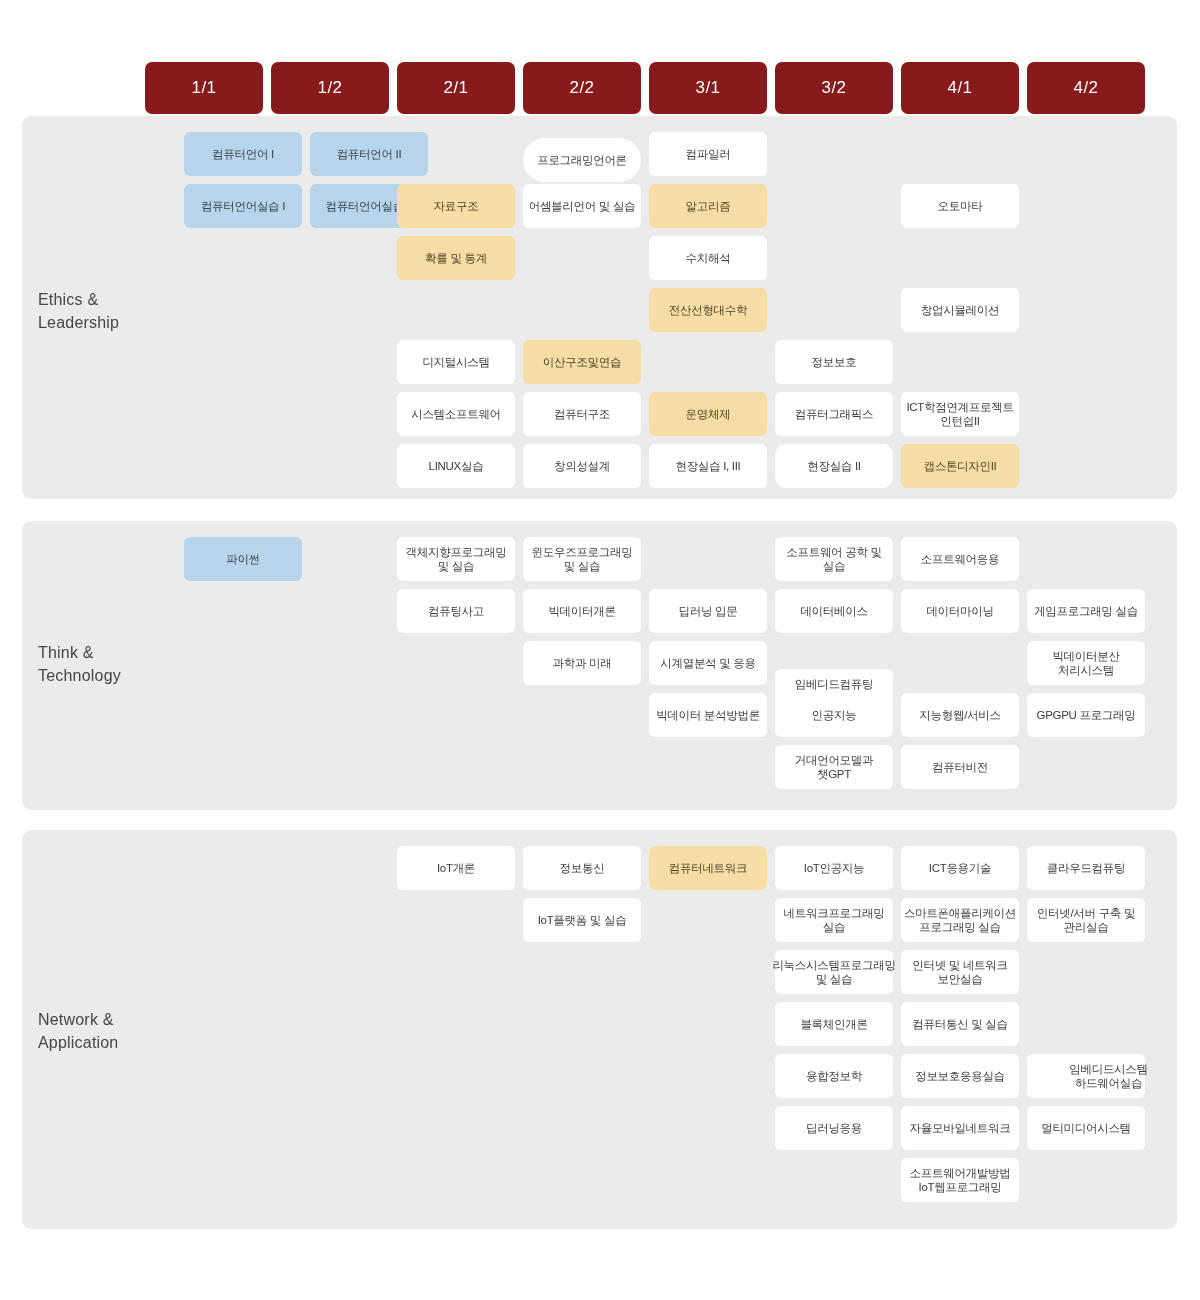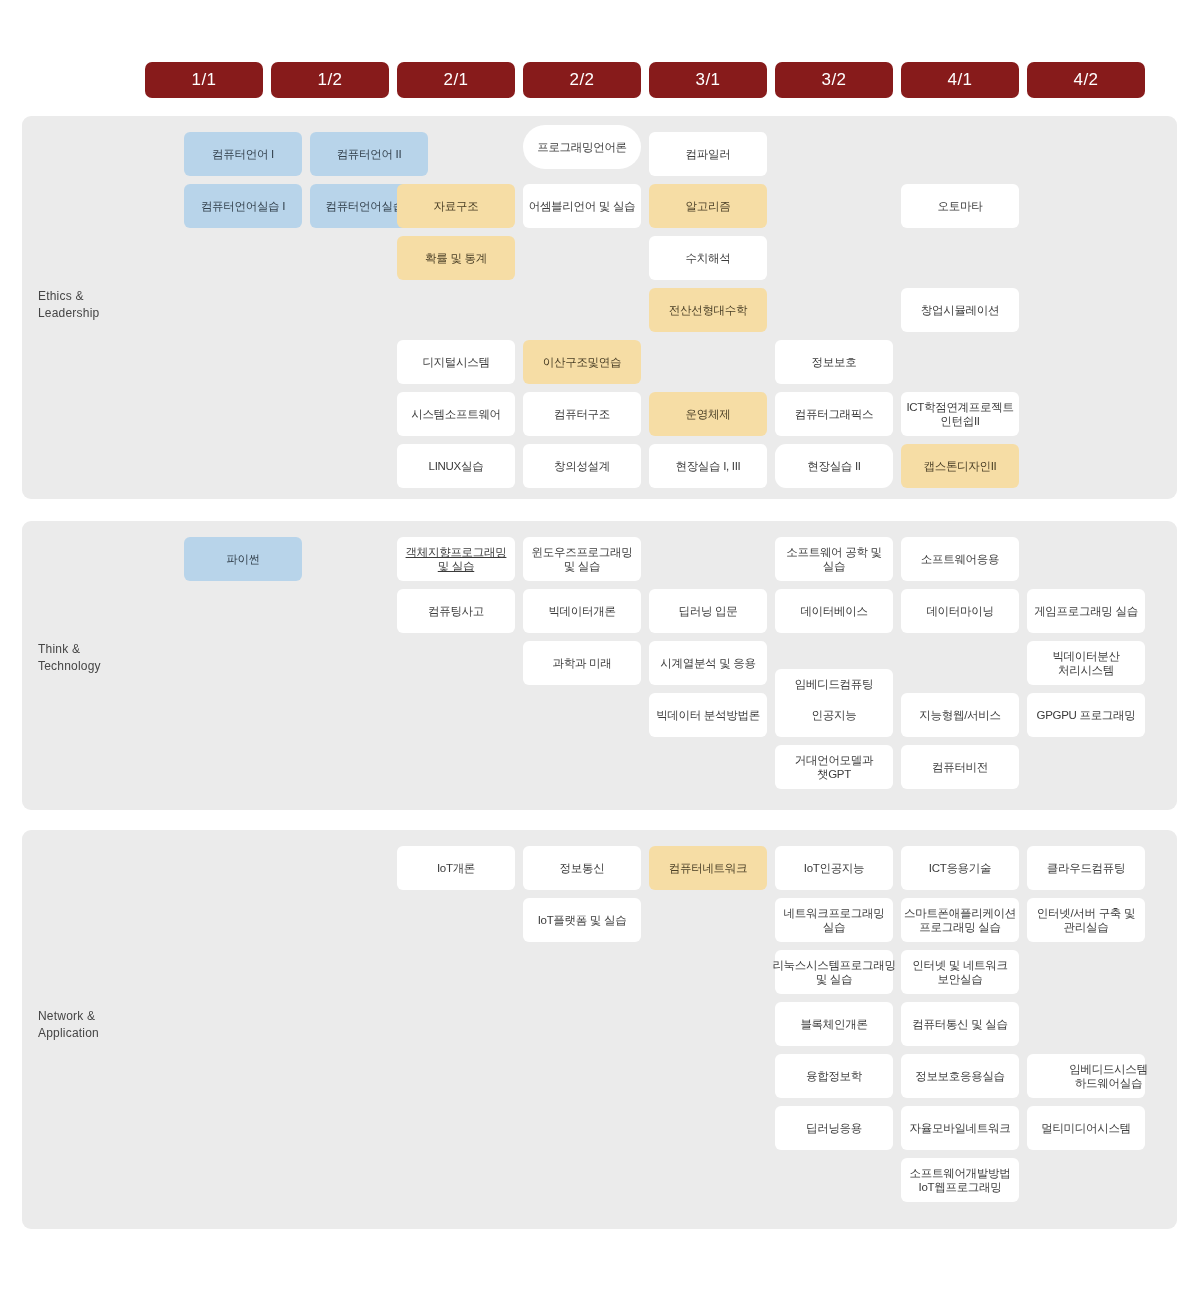--- a/index.html
+++ b/index.html
@@ -26,21 +26,21 @@
     position: absolute;
     left: 145px;
     top: 62px;
     width: 1010px;
     height: 52px;
     display: flex;
     gap: 8px;
   }
   .semester-tab {
     width: 118px;
-    height: 36px;
+    height: 52px;
     background: #871b1b;
     border-radius: 7px;
     color: #ffffff;
     font-size: 17px;
     display: flex;
     align-items: center;
     justify-content: center;
     letter-spacing: 0.5px;
     box-sizing: border-box;
   }
@@ -54,21 +54,21 @@
     border-radius: 9px;
     box-sizing: border-box;
   }
   #track-0 { top: 116px;  height: 383px; }
   #track-1 { top: 521px;  height: 289px; }
   #track-2 { top: 830px;  height: 399px; }
 
   .track-label {
     position: absolute;
     left: 16px;
-    font-size: 12px;
+    font-size: 16px;
     line-height: 1.45;
     color: #454545;
     white-space: pre-line;
     letter-spacing: 0.2px;
   }
   #track-0 .track-label { top: 172px; }
   #track-1 .track-label { top: 120px; }
   #track-2 .track-label { top: 178px; }
 
   
@@ -140,21 +140,21 @@
           <div class="course blue" style="top: 68px;">컴퓨터언어실습 II</div>
         </div>
         <div class="column">
           <div class="course yellow" style="top: 68px;">자료구조</div>
           <div class="course yellow" style="top: 120px;">확률 및 통계</div>
           <div class="course white" style="top: 224px;">디지털시스템</div>
           <div class="course white" style="top: 276px;">시스템소프트웨어</div>
           <div class="course white" style="top: 328px;">LINUX실습</div>
         </div>
         <div class="column">
-          <div class="course white" style="top: 9px; border-radius: 22px;">프로그래밍언어론</div>
+          <div class="course white" style="top: 22px; border-radius: 22px;">프로그래밍언어론</div>
           <div class="course white" style="top: 68px;">어셈블리언어 및 실습</div>
           <div class="course yellow" style="top: 224px;">이산구조및연습</div>
           <div class="course white" style="top: 276px;">컴퓨터구조</div>
           <div class="course white" style="top: 328px;">창의성설계</div>
         </div>
         <div class="column">
           <div class="course white" style="top: 16px;">컴파일러</div>
           <div class="course yellow" style="top: 68px;">알고리즘</div>
           <div class="course white" style="top: 120px;">수치해석</div>
           <div class="course yellow" style="top: 172px;">전산선형대수학</div>
@@ -177,21 +177,21 @@
 
   <div class="track" id="track-1">
     <div class="track-label">Think &amp;
 Technology</div>
     <div class="columns">
         <div class="column">
           <div class="course blue" style="top: 16px;">파이썬</div>
         </div>
         <div class="column"></div>
         <div class="column">
-          <div class="course white" style="top: 16px; text-decoration: underline;">객체지향프로그래밍 및 실습</div>
+          <div class="course white" style="top: 16px;">객체지향프로그래밍 및 실습</div>
           <div class="course white" style="top: 68px;">컴퓨팅사고</div>
         </div>
         <div class="column">
           <div class="course white" style="top: 16px;">윈도우즈프로그래밍 및 실습</div>
           <div class="course white" style="top: 68px;">빅데이터개론</div>
           <div class="course white" style="top: 120px;">과학과 미래</div>
         </div>
         <div class="column">
           <div class="course white" style="top: 68px;">딥러닝 입문</div>
           <div class="course white" style="top: 120px;">시계열분석 및 응용</div>

